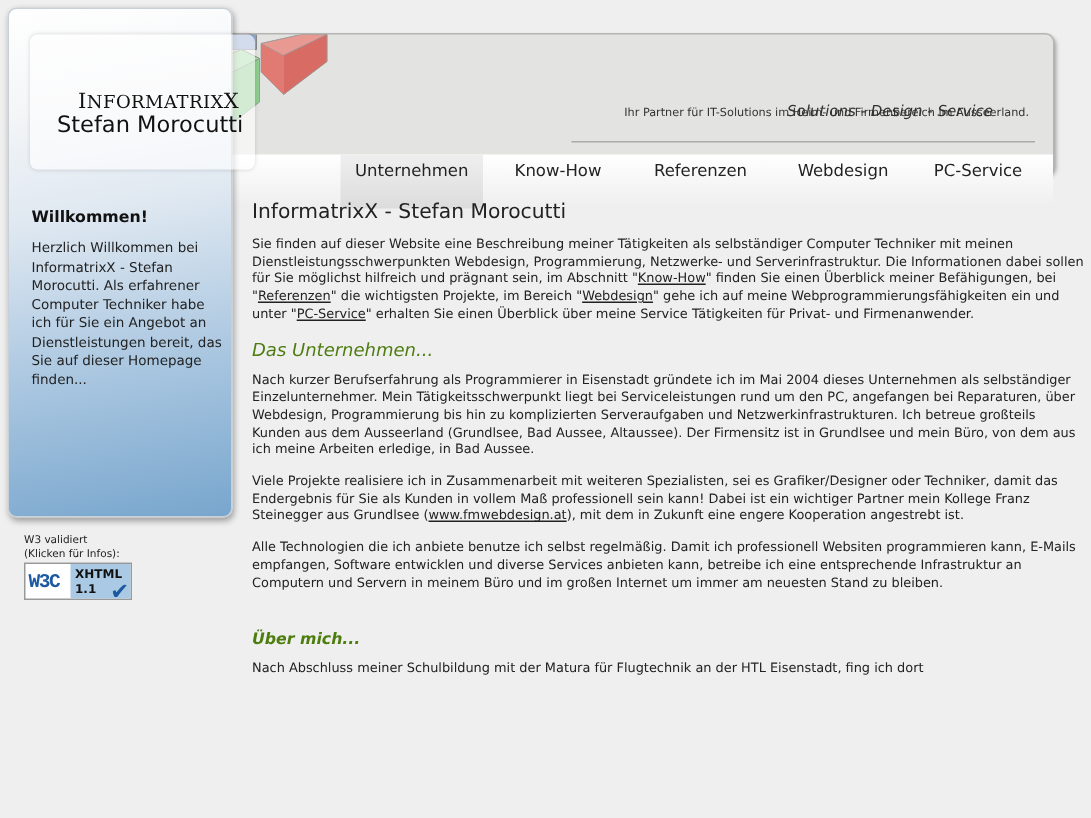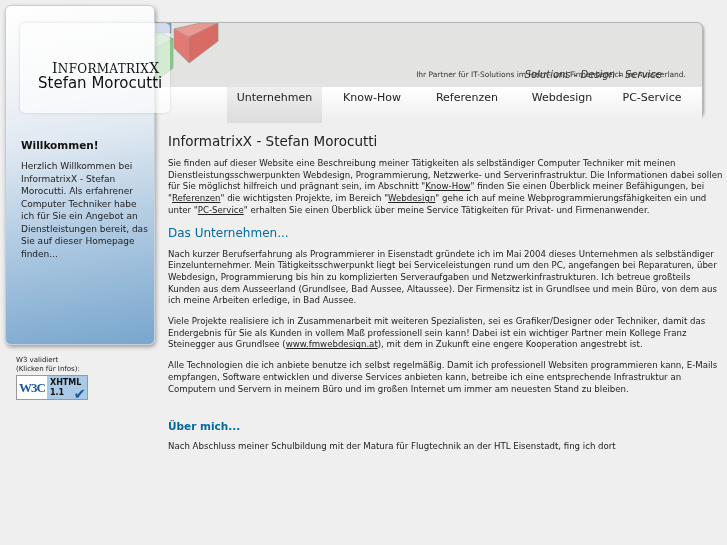--- a/index.html
+++ b/index.html
@@ -14,21 +14,21 @@
   }
   .cubes { position: absolute; left: 0; top: 0; width: 80px; height: 70px; }
   .slogan {
     position: absolute; right: 40px; top: 46px; font-size: 10px; font-style: italic; color: #333;
   }
   .tagline {
     position: absolute; right: 16px; top: 47px; font-size: 7.5px; color: #333;
   }
   .tagline-line { position: absolute; left: 240px; right: 12px; top: 71px; height: 1px; background: #aaa; }
   .nav {
-    position: absolute; left: 0; right: 0; top: 64px; height: 36px;
+    position: absolute; left: 0; right: 0; top: 80px; height: 36px;
     background: linear-gradient(#ffffff, #eeeeee); border-radius: 0 0 6px 0;
     display: flex; padding-left: 86px;
   }
   .nav-item {
     font-size: 11px; color: #222; padding: 4px 0 0; text-align: center; cursor: pointer;
   }
   .nav-item.active { background: linear-gradient(#efefef, #dcdcdc); }
 
   
   .logo-card {
@@ -47,29 +47,29 @@
   .logo-sub { position: absolute; left: 38px; top: 74px; font-size: 15px; color: #111; }
 
   .welcome-title { position: absolute; left: 21px; top: 139px; font-size: 10.5px; font-weight: bold; color: #111; }
   .welcome-text { position: absolute; left: 21px; top: 160px; width: 130px; font-size: 9px; line-height: 12.5px; color: #222; }
 
   .w3-label { position: absolute; left: 16px; top: 356px; font-size: 7px; line-height: 9px; color: #222; }
   .w3-badge {
     position: absolute; left: 16px; top: 375px; width: 72px; height: 25px;
     border: 1px solid #999; display: flex; background: #fff; cursor: pointer;
   }
-  .w3-logo { width: 30px; font-size: 13px; color: #1b5aa0; font-weight: bold; letter-spacing: -1px; padding: 4px 0 0 2px; font-family: Liberation Serif, serif; }
+  .w3-logo { width: 30px; font-size: 13px; color: #1b5aa0; font-weight: bold; letter-spacing: -1px; padding: 4px 0 0 2px; font-family: Liberation Mono, monospace; }
   .w3-x { flex: 1; background: #a9c9e4; font-size: 8px; font-weight: bold; padding: 2px 0 0 3px; line-height: 10px; position: relative; color: #111; }
   .w3-check { position: absolute; right: 1px; bottom: 0px; color: #1b5aa0; font-size: 15px; font-weight: bold; }
 
   
   .main { position: absolute; left: 168px; top: 133px; width: 556px; }
   .page-title { font-size: 13.5px; color: #222; margin-bottom: 9px; }
   h2.lead { font-size: 10.5px; font-weight: bold; color: #111; margin-bottom: 9px; }
-  h2.section { font-size: 12px; font-weight: normal; color: #0369a1; margin-bottom: 9px; }
+  h2.section { font-size: 12px; font-weight: normal; color: #4d7c0f; margin-bottom: 9px; font-style: italic; }
   h2.section.bold { font-weight: bold; font-size: 10.5px; }
   p { font-size: 8.6px; line-height: 11.7px; color: #222; margin-bottom: 9px; }
   p a { color: #222; text-decoration: underline; }
 </style>
 </head>
 <body>
 
 <div class="banner">
   <svg class="cubes" viewBox="0 0 80 70">
     <polygon points="10,0 30,0 30,10 10,10" fill="#8fa8d0" stroke="#777" stroke-width="0.5"></polygon>

